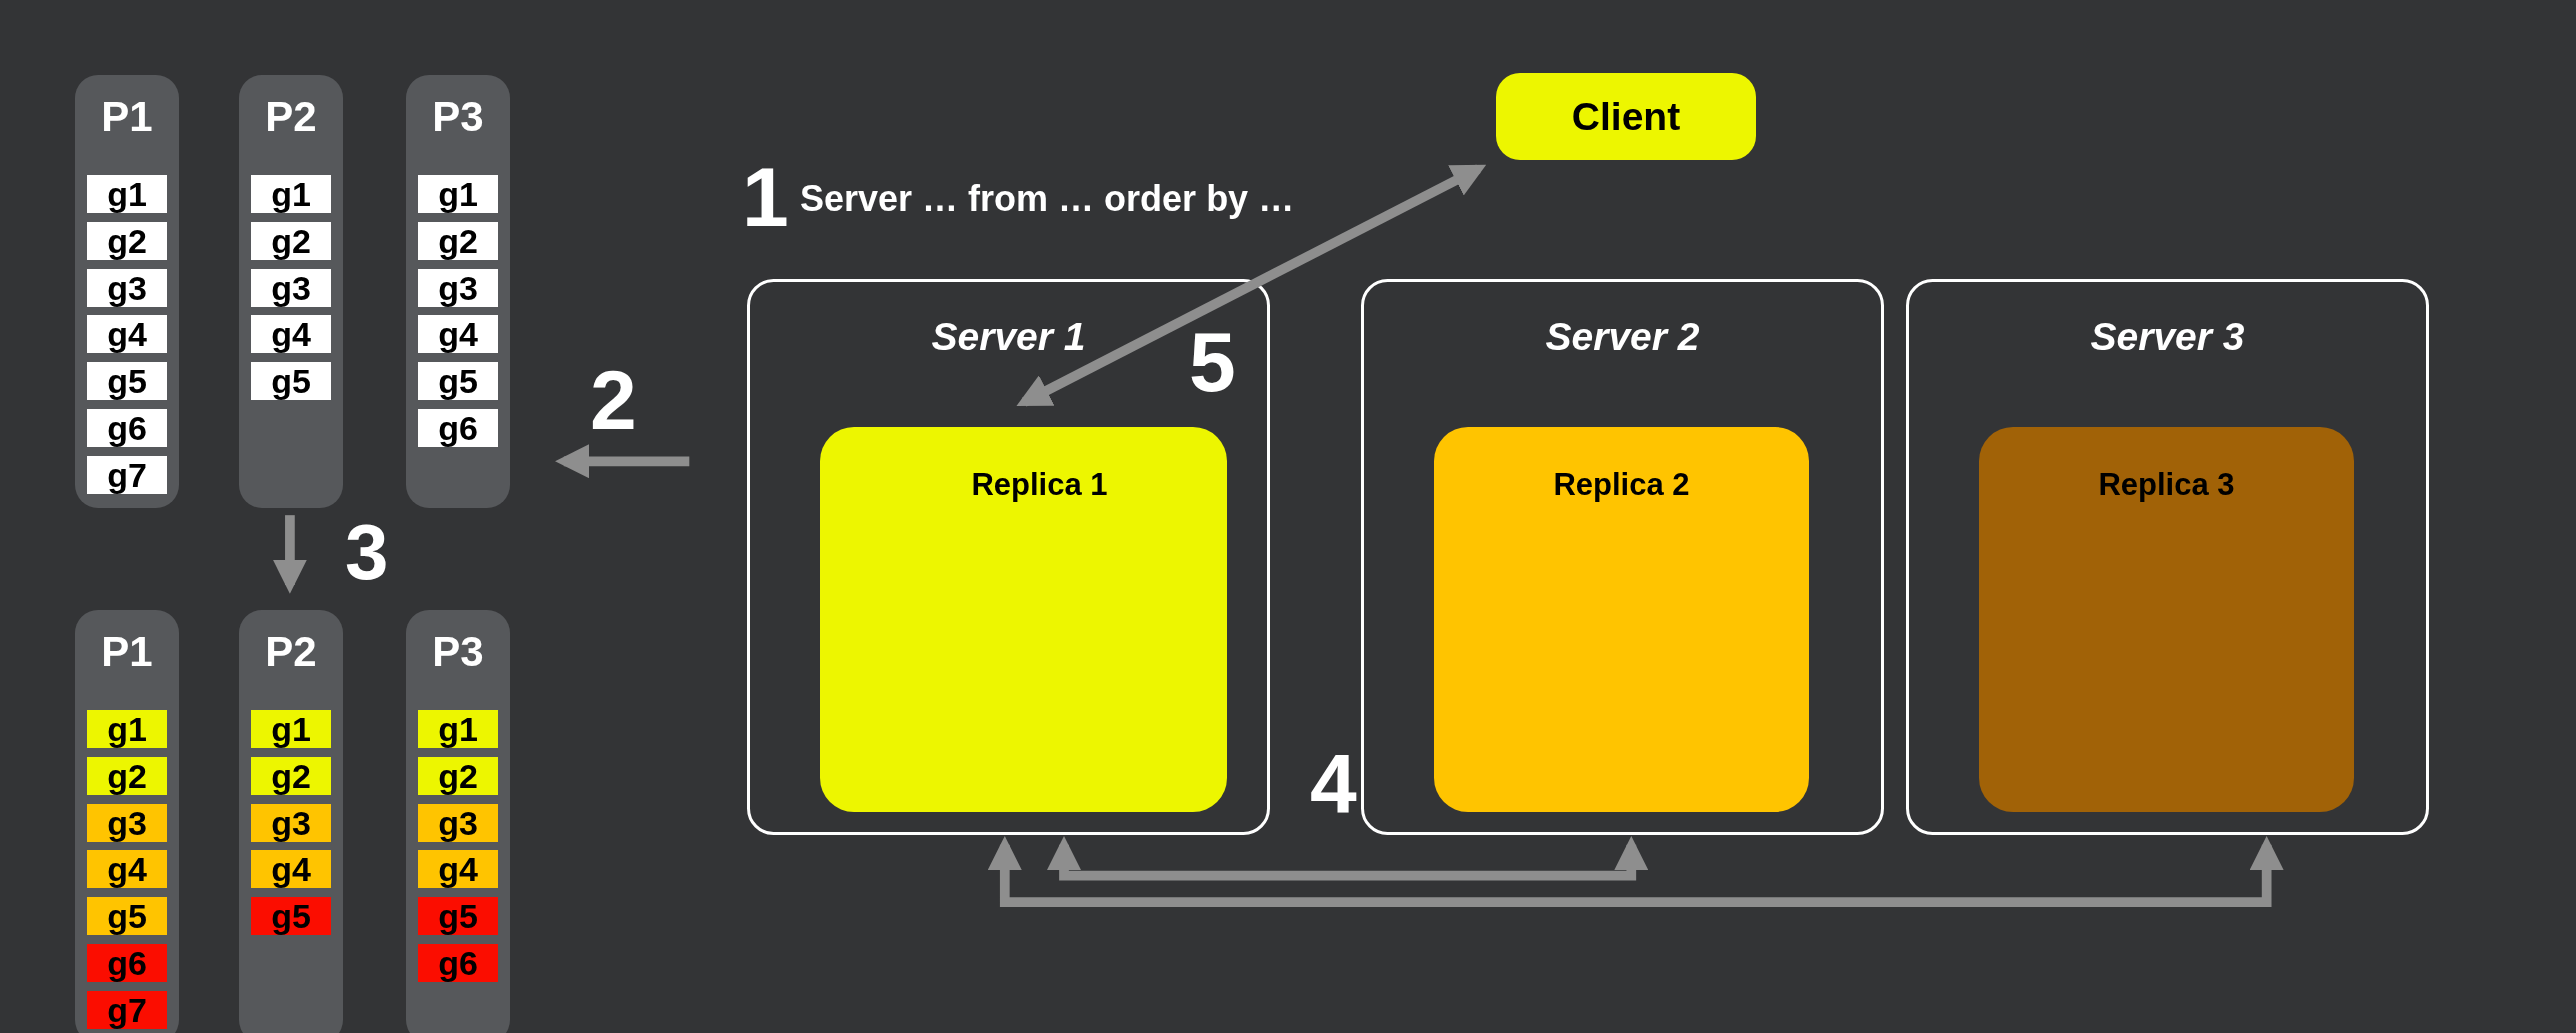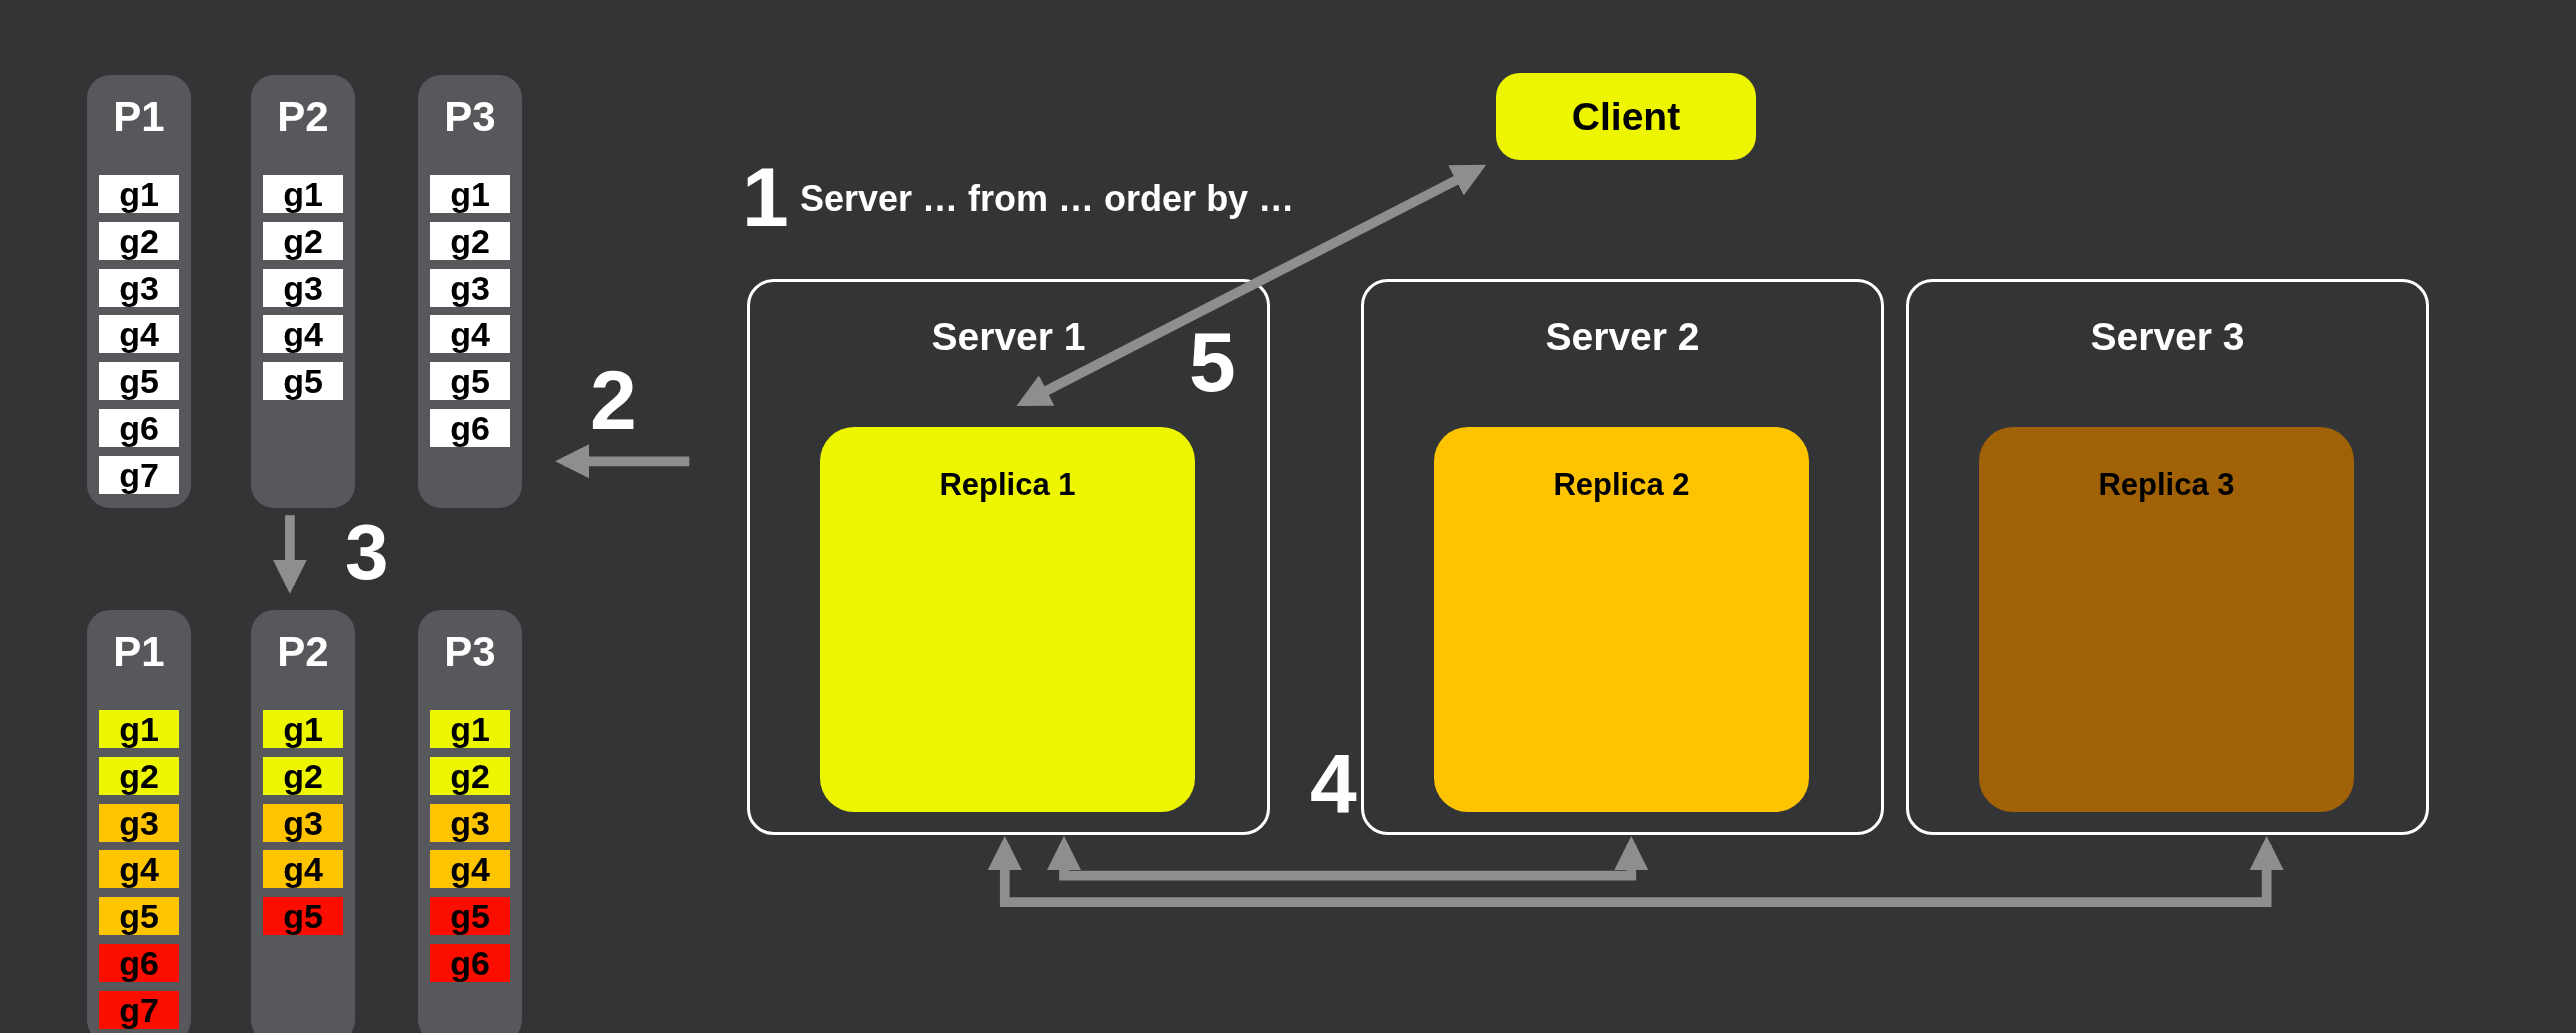--- a/index.html
+++ b/index.html
@@ -17,21 +17,20 @@
     height: 1033px;
     background: #333436;
   }
   
   .pcol {
     position: absolute;
     width: 104px;
     height: 433px;
     background: #56585b;
     border-radius: 23px;
-    margin-left: 12px;
   }
   .phead {
     margin-top: 21px;
     text-align: center;
     color: #ffffff;
     font-size: 42px;
     font-weight: 700;
     line-height: 1;
   }
   .pcells {
@@ -62,20 +61,21 @@
     border-radius: 26.5px;
     box-sizing: border-box;
   }
   .server-label {
     margin-top: 35px;
     text-align: center;
     color: #ffffff;
     font-size: 39px;
     font-weight: 700;
     line-height: 1;
+    font-style: italic;
   }
   .replica {
     position: absolute;
     left: 70px;
     top: 145px;
     width: 375px;
     height: 385px;
     border-radius: 34px;
   }
   .replica-label {
@@ -142,21 +142,21 @@
   <div class="num" style="left:345px; top:513px; font-size:78px;">3</div>
   <div class="num" style="left:1310px; top:742px;">4</div>
   <div class="num" style="left:1189px; top:320px;">5</div>
 
   <div class="client" style="background: rgb(237, 246, 0);">
     <span class="client-label">Client</span>
   </div>
 
   <div class="server" style="left:747px;">
     <div class="server-label">Server 1</div>
-    <div class="replica" style="background: rgb(237, 246, 0);">
+    <div class="replica" style="background: rgb(237, 246, 0); padding-left: 32px;">
       <div class="replica-label">Replica 1</div>
     </div>
   </div>
   <div class="server" style="left:1361px;">
     <div class="server-label">Server 2</div>
     <div class="replica" style="background: rgb(255, 196, 0);">
       <div class="replica-label">Replica 2</div>
     </div>
   </div>
   <div class="server" style="left:1906px;">

